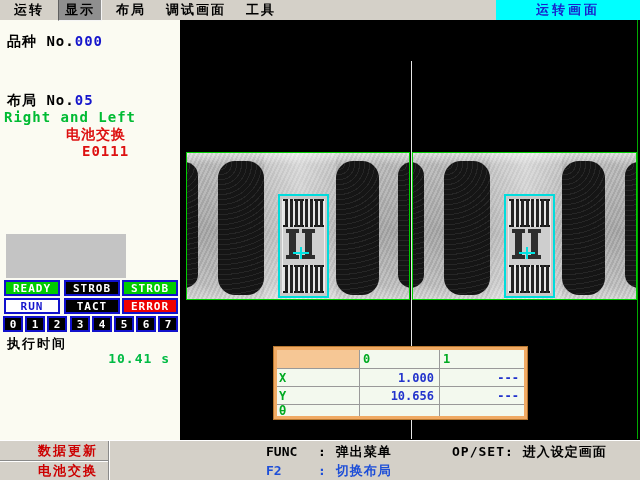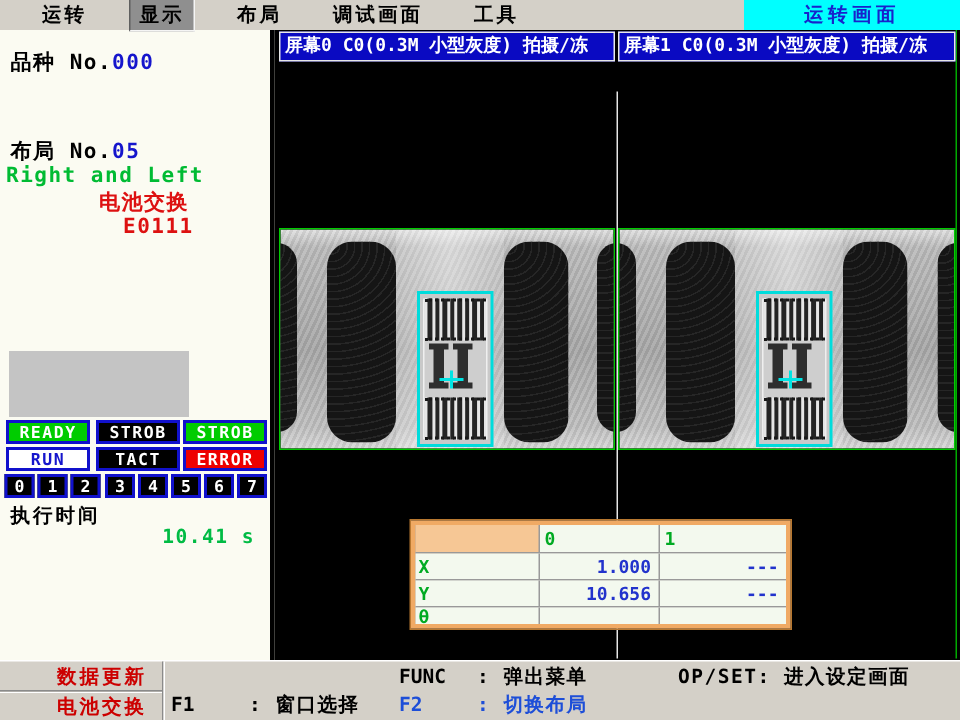--- a/index.html
+++ b/index.html
@@ -2,21 +2,21 @@
 <html><head>
 <meta charset="utf-8">
 <style>
   html,body{margin:0;padding:0;background:#222;}
   .screen{
     position:relative;width:640px;height:480px;overflow:hidden;background:#000;
     font-family:"DejaVu Sans Mono",monospace;font-weight:bold;
   }
   
   .menubar{position:absolute;left:0;top:0;width:640px;height:20px;background:#d4d0c8;display:flex;align-items:center;z-index:6;}
-  .menu-item{font-size:13px;color:#000;letter-spacing:2px;padding:1px 6px;margin-left:22px;white-space:nowrap;}
+  .menu-item{font-size:13px;color:#000;letter-spacing:2px;padding:1px 6px;margin-left:8px;white-space:nowrap;}
   .menu-item.active{background:#8f8f8f;border-top:1px solid #5f5f5f;border-left:1px solid #5f5f5f;border-right:1px solid #f5f5f5;border-bottom:1px solid #f5f5f5;}
   .screen-badge{position:absolute;right:0;top:0;width:144px;height:20px;background:#00ffff;color:#1822cc;
     display:flex;align-items:center;justify-content:center;font-size:13px;letter-spacing:3px;}
   
   .left-panel{position:absolute;left:0;top:20px;width:183px;height:420px;background:#fbfbf2;border-right:3px solid #000;box-sizing:border-box;z-index:5;}
   .lp-line{position:absolute;font-size:14px;white-space:nowrap;letter-spacing:1px;}
   .lp-black{color:#000;} .lp-blue{color:#1515cc;} .lp-green{color:#00bb33;} .lp-red{color:#dd1111;}
   .gray-box{position:absolute;left:6px;top:214px;width:120px;height:44px;background:#c4c4c4;}
   .lamp{position:absolute;width:56px;height:16px;border:2px solid #1111cc;box-sizing:border-box;
     display:flex;align-items:center;justify-content:center;font-size:11px;letter-spacing:1px;}
@@ -127,21 +127,20 @@
     <div class="digit" style="left:92px;">4</div>
     <div class="digit" style="left:114px;">5</div>
     <div class="digit" style="left:136px;">6</div>
     <div class="digit" style="left:158px;">7</div>
 
     <div class="exec-label">执行时间</div>
     <div class="exec-value">10.41 s</div>
   </div>
 
   <div class="cam cam0">
-    <div class="cam-header">屏幕0  C0(0.3M 小型灰度) 拍摄/冻</div>
     <div class="img-region">
       <div class="img-base"></div>
       <div class="center-glow"></div>
       <div class="blob le"></div>
       <div class="blob l"></div>
       <div class="blob r"></div>
       <div class="blob re"></div>
       <div class="comp">
         <div class="comp-inner"></div>
         <div class="stripes top"></div>
@@ -150,21 +149,20 @@
         <div class="stripes bot"></div>
         <div class="ch-h"></div>
         <div class="ch-v"></div>
       </div>
     </div>
   </div>
 
   <div class="v-divider"></div>
 
   <div class="cam cam1">
-    <div class="cam-header">屏幕1  C0(0.3M 小型灰度) 拍摄/冻</div>
     <div class="img-region">
       <div class="img-base"></div>
       <div class="center-glow"></div>
       <div class="blob le"></div>
       <div class="blob l"></div>
       <div class="blob r"></div>
       <div class="blob re"></div>
       <div class="comp">
         <div class="comp-inner"></div>
         <div class="stripes top"></div>
@@ -198,23 +196,20 @@
       <div class="cell val c1"></div>
       <div class="cell val c2"></div>
     </div>
   </div>
 
   <div class="bottom-bar">
     <div class="bb-left">
       <div class="bb-item first">数据更新</div>
       <div class="bb-item">电池交换</div>
     </div>
-    <div class="hint r2 p1">
-      <span class="hint-key">F1</span><span>: 窗口选择</span>
-    </div>
     <div class="hint r1 p2">
       <span class="hint-key">FUNC</span><span>: 弹出菜单</span>
     </div>
     <div class="hint r2 p2 disabled">
       <span class="hint-key">F2</span><span>: 切换布局</span>
     </div>
     <div class="hint r1 p3">
       <span>OP/SET:</span>&nbsp;<span>进入设定画面</span>
     </div>
   </div>

